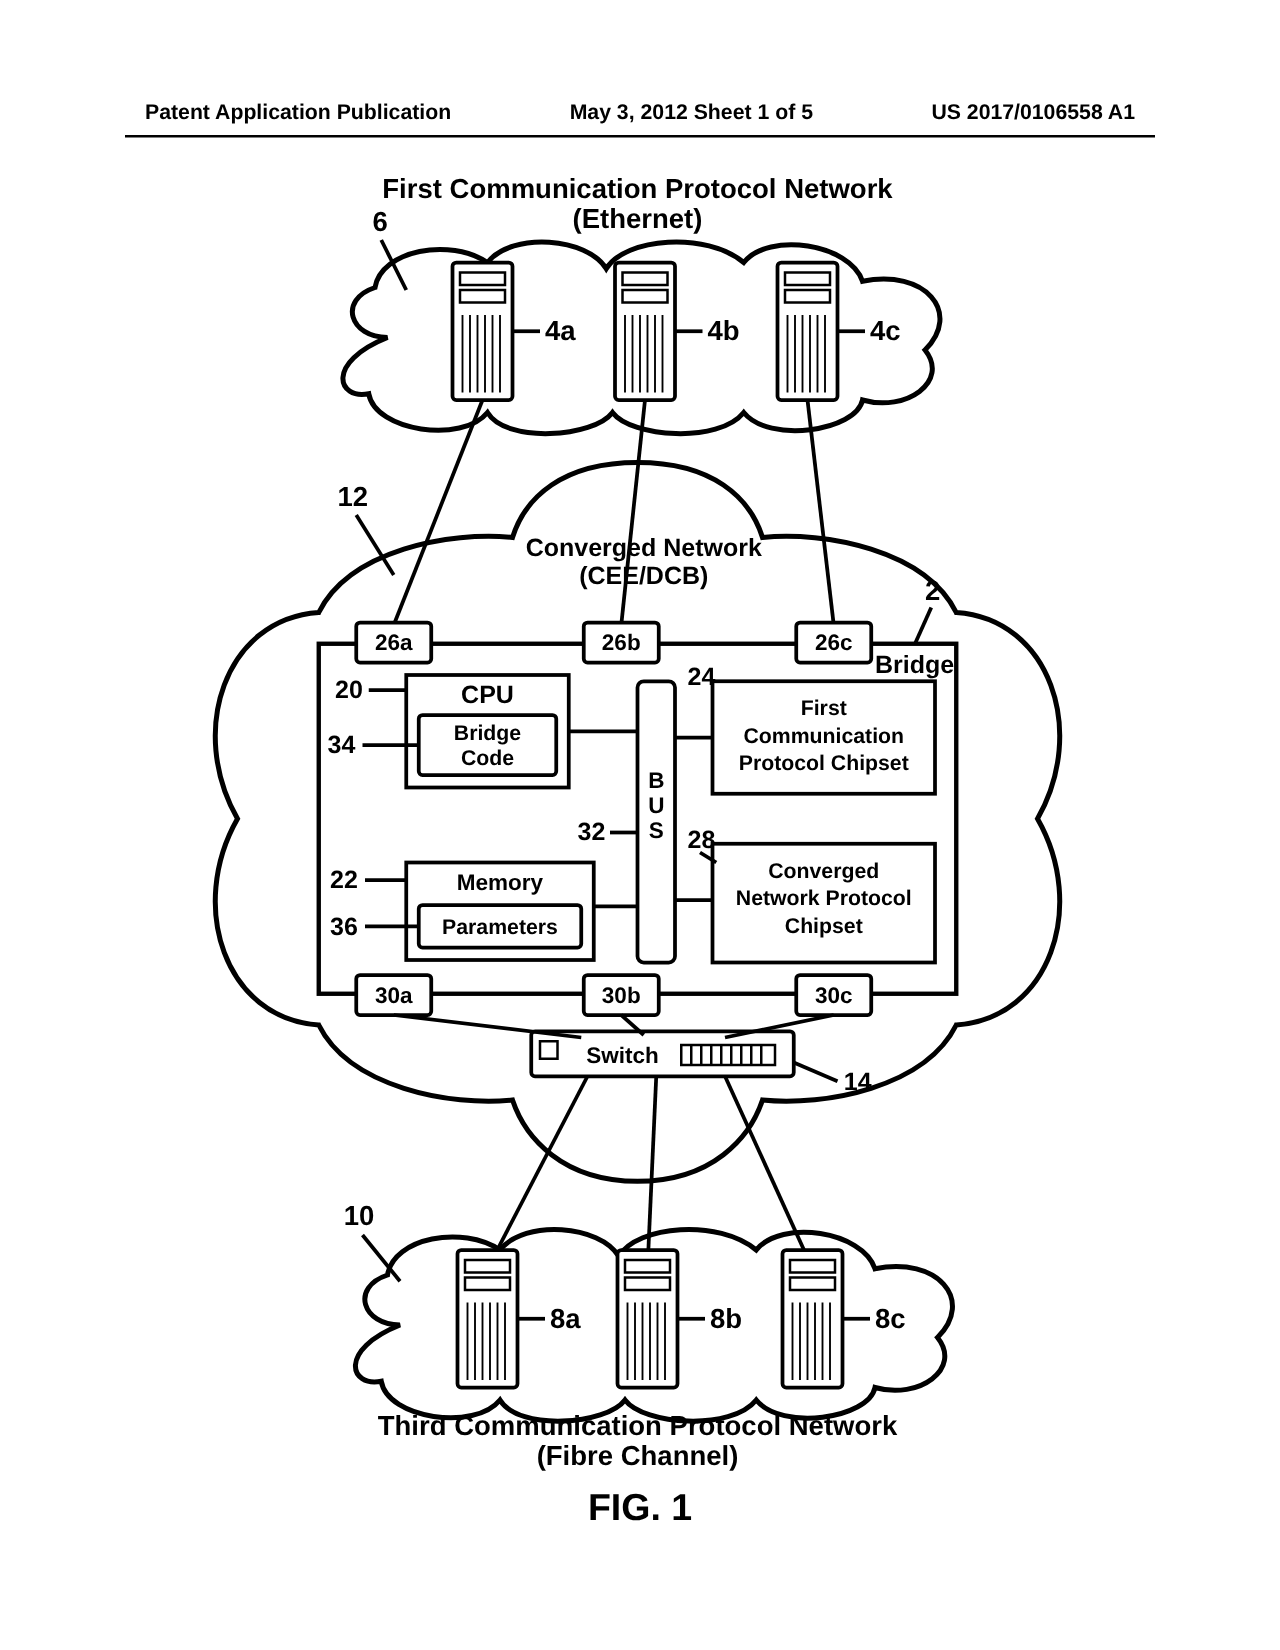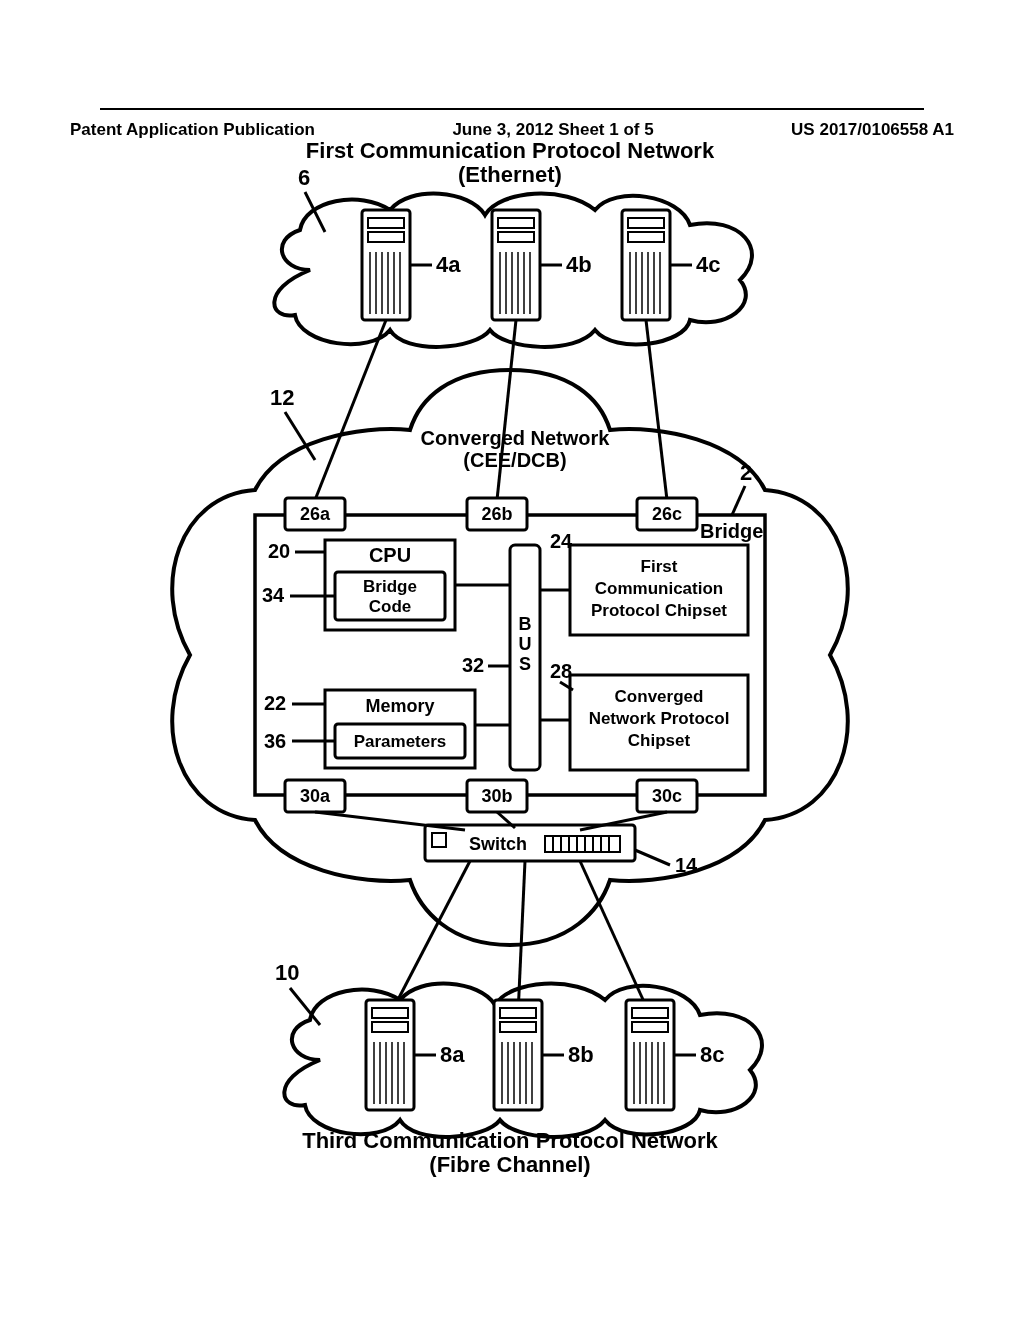--- a/index.html
+++ b/index.html
@@ -12,26 +12,25 @@
 .page {
   position: relative;
   width: 1024px;
   height: 1320px;
 }
 .header {
   position: absolute;
   top: 80px;
   left: 0;
   right: 0;
-  padding: 0 70px;
+  padding: 0 116px;
   display: flex;
   justify-content: space-between;
   font-size: 17px;
   font-weight: bold;
-  margin-top: 40px;
 }
 .header .hdr-left,
 .header .hdr-center,
 .header .hdr-right {
   white-space: nowrap;
 }
 .rule {
   position: absolute;
   top: 108px;
   left: 100px;
@@ -59,21 +58,21 @@
   top: 1190px;
 }
 </style>
 </head>
 <body>
 
 <div class="page">
 
   <div class="header">
     <span class="hdr-left">Patent Application Publication</span>
-    <span class="hdr-center">June 3, 2012   Sheet 1 of 5</span>
+    <span class="hdr-center">May 3, 2012   Sheet 1 of 5</span>
     <span class="hdr-right">US 2017/0106558 A1</span>
   </div>
   <div class="rule"></div>
 
   <svg class="diagram" viewBox="0 0 820 1120">
 
     <text x="410" y="28" text-anchor="middle" font-size="22" class="bold">First Communication Protocol Network</text>
     <text x="410" y="52" text-anchor="middle" font-size="22" class="bold">(Ethernet)</text>
 
     <text x="198" y="55" font-size="22" class="bold">6</text>
@@ -320,14 +319,15 @@
       </g>
     </g>
     <line x1="574" y1="925" x2="596" y2="925" stroke="#000" stroke-width="3"></line>
     <text x="600" y="932" font-size="22" class="bold">8c</text>
 
     <text x="410" y="1018" text-anchor="middle" font-size="22" class="bold">Third Communication Protocol Network</text>
     <text x="410" y="1042" text-anchor="middle" font-size="22" class="bold">(Fibre Channel)</text>
 
   </svg>
 
+  <div class="fig-label">FIG. 1</div>
 
 </div>
 
 </body></html>

